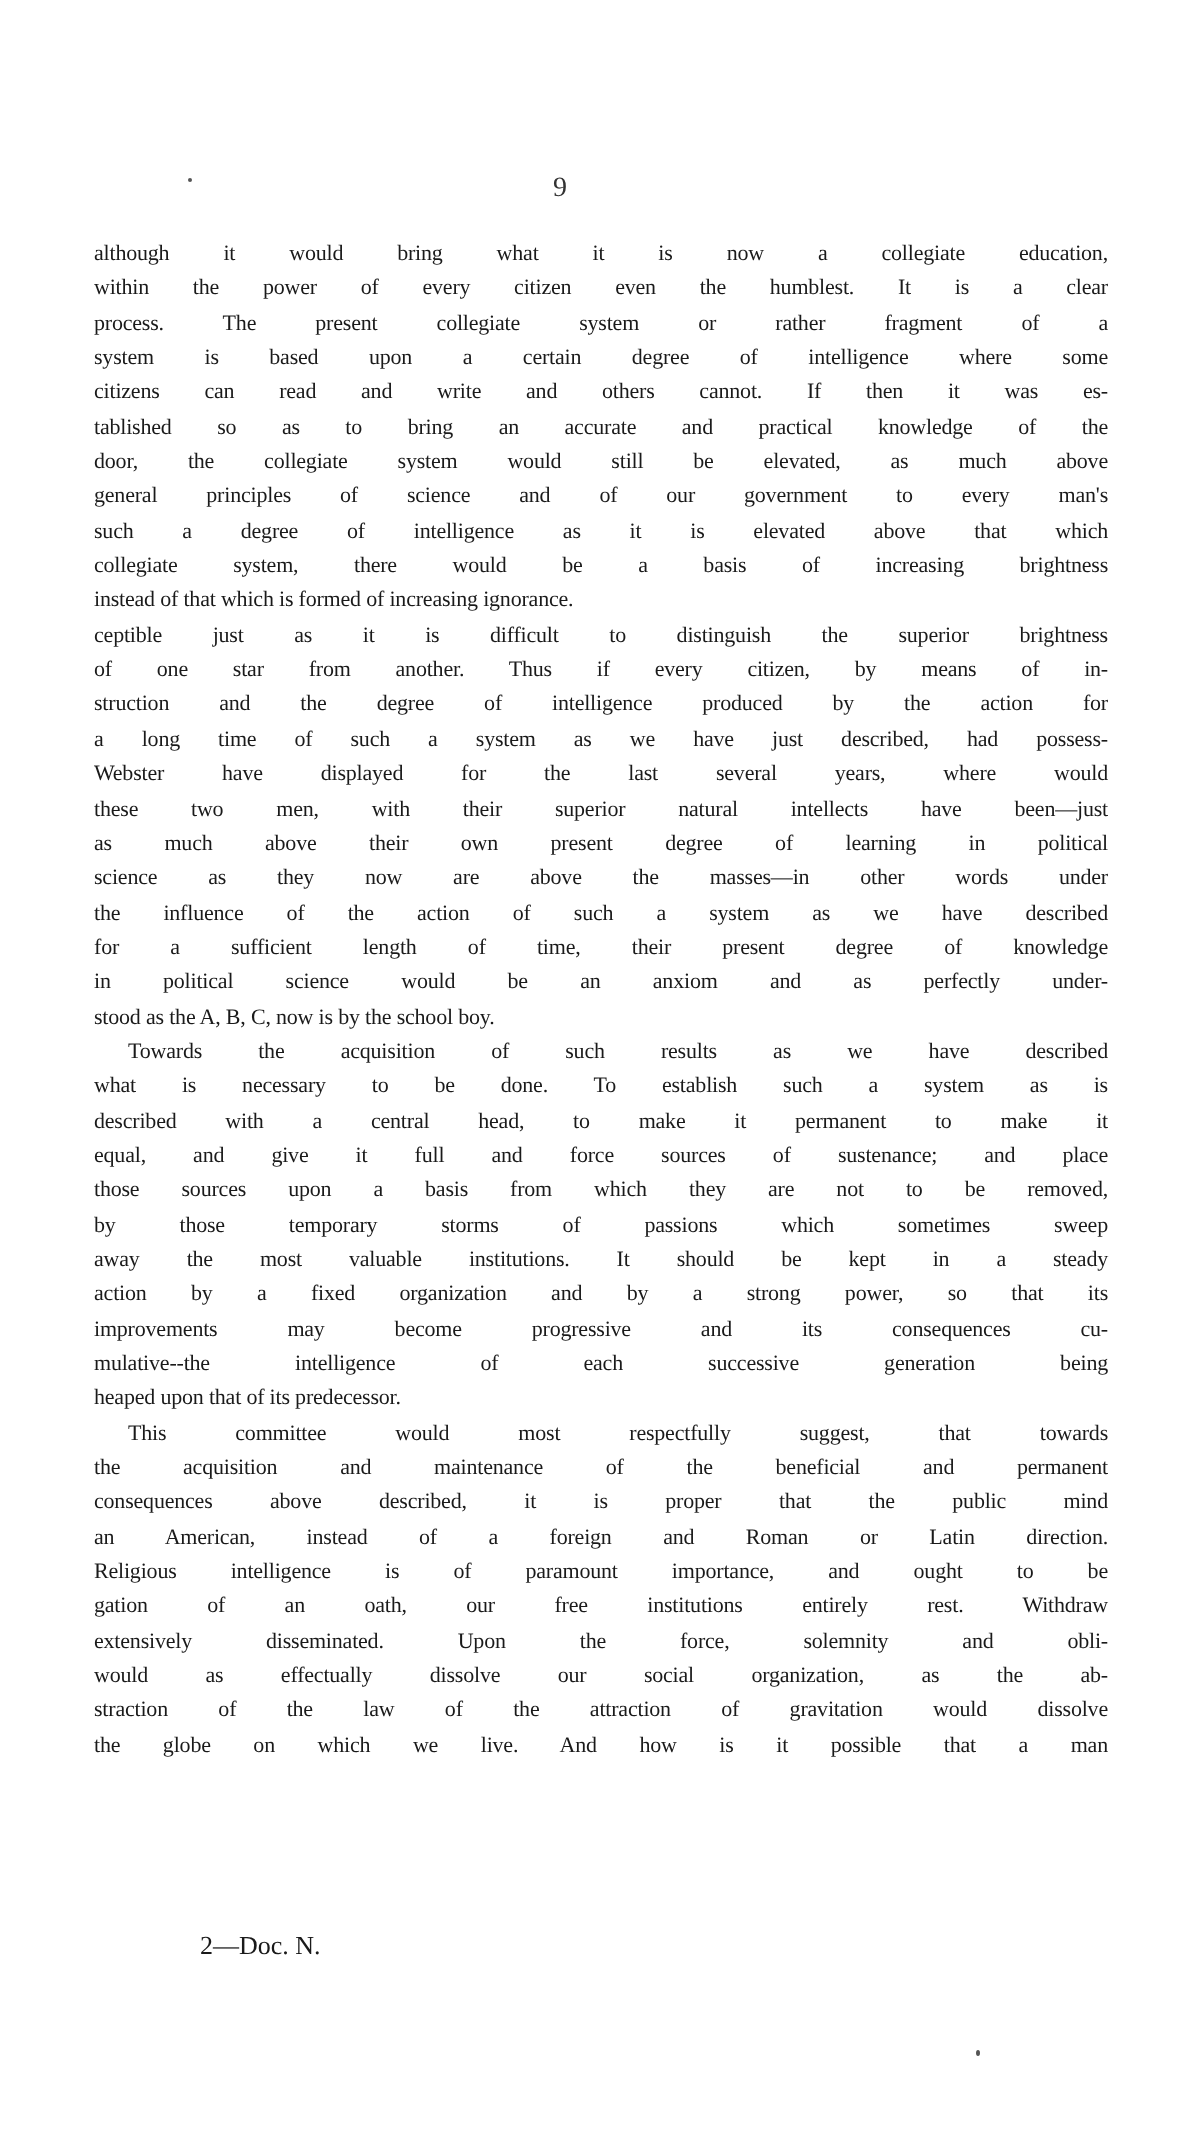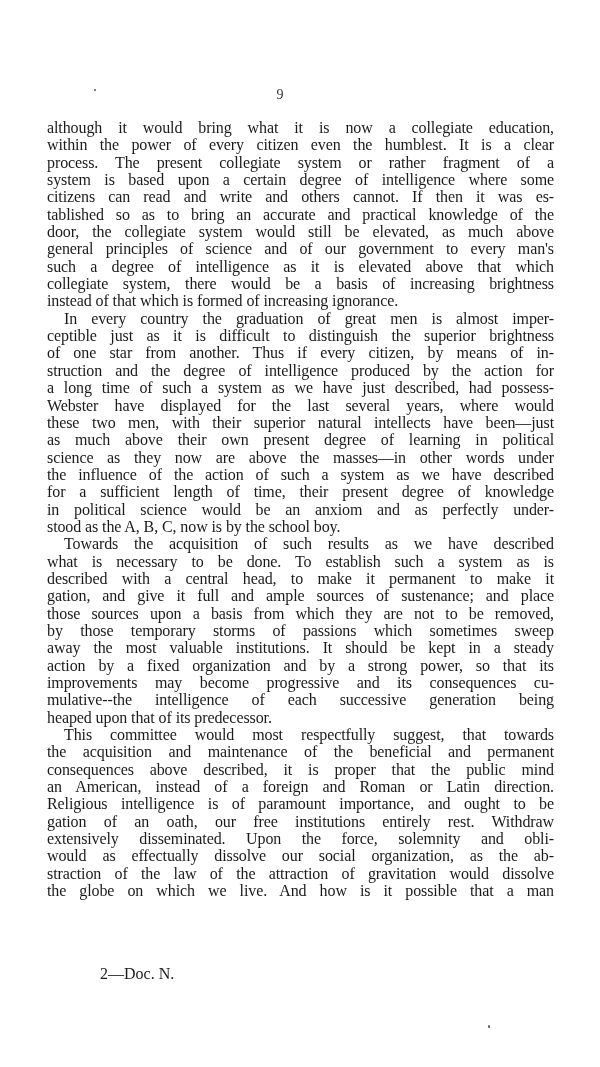--- a/index.html
+++ b/index.html
@@ -9,65 +9,64 @@
   }
   .page { position: absolute; left: 0; top: 0; width: 600px; height: 1067px; }
   .page-number {
     position: absolute; top: 87px; left: 0; width: 560px; text-align: center;
     font-size: 14px; color: #333;
   }
   .body-text {
     position: absolute; left: 47px; top: 119px; width: 507px;
   }
   .line {
-    display: block; height: 17.35px; line-height: 17.35px; font-size: 16px;
+    display: block; height: 17.35px; line-height: 17.35px; font-size: 11px;
     white-space: nowrap; text-align: justify; text-align-last: justify;
     letter-spacing: -0.1px;
   }
   .line.last { text-align-last: left; }
   .line.indent { padding-left: 17px; }
   .signature {
-    position: absolute; left: 100px; top: 965px; font-size: 16px; text-align: center;
+    position: absolute; left: 100px; top: 965px; font-size: 13px; text-align: center;
   }
   .speck { position: absolute; background: #555; border-radius: 50%; }
 </style>
 </head>
 <body>
 
 <div class="page">
   <div class="page-number">9</div>
   <div class="body-text" id="body-text">
       <span class="line">although it would bring what it is now a collegiate education,</span>
       <span class="line">within the power of every citizen even the humblest.  It is a clear</span>
       <span class="line">process.  The present collegiate system or rather fragment of a</span>
       <span class="line">system is based upon a certain degree of intelligence where some</span>
       <span class="line">citizens can read and write and others cannot.  If then it was es-</span>
       <span class="line">tablished so as to bring an accurate and practical knowledge of the</span>
       <span class="line">door, the collegiate system would still be elevated, as much above</span>
       <span class="line">general principles of science and of our government to every man's</span>
       <span class="line">such a degree of intelligence as it is elevated above that which</span>
       <span class="line">collegiate system, there would be a basis of increasing brightness</span>
       <span class="line last">instead of that which is formed of increasing ignorance.</span>
-      <span class="line indent">In every country the graduation of great men is almost imper-</span>
       <span class="line">ceptible just as it is difficult to distinguish the superior brightness</span>
       <span class="line">of one star from another.  Thus if every citizen, by means of in-</span>
       <span class="line">struction and the degree of intelligence produced by the action for</span>
       <span class="line">a long time of such a system as we have just described, had possess-</span>
       <span class="line">Webster have displayed for the last several years, where would</span>
       <span class="line">these two men, with their superior natural intellects have been—just</span>
       <span class="line">as much above their own present degree of learning in political</span>
       <span class="line">science as they now are above the masses—in other words under</span>
       <span class="line">the influence of the action of such a system as we have described</span>
       <span class="line">for a sufficient length of time, their present degree of knowledge</span>
       <span class="line">in political science would be an anxiom and as perfectly under-</span>
       <span class="line last">stood as the A, B, C, now is by the school boy.</span>
       <span class="line indent">Towards the acquisition of such results as we have described</span>
       <span class="line">what is necessary to be done.  To establish such a system as is</span>
       <span class="line">described with a central head, to make it permanent to make it</span>
-      <span class="line">gation, and give it full and ample sources of sustenance; and place</span>
+      <span class="line">equal, and give it full and force sources of sustenance; and place</span>
       <span class="line">those sources upon a basis from which they are not to be removed,</span>
       <span class="line">by those temporary storms of passions which sometimes sweep</span>
       <span class="line">away the most valuable institutions.  It should be kept in a steady</span>
       <span class="line">action by a fixed organization and by a strong power, so that its</span>
       <span class="line">improvements may become progressive and its consequences cu-</span>
       <span class="line">mulative--the intelligence of each successive generation being</span>
       <span class="line last">heaped upon that of its predecessor.</span>
       <span class="line indent">This committee would most respectfully suggest, that towards</span>
       <span class="line">the acquisition and maintenance of the beneficial and permanent</span>
       <span class="line">consequences above described, it is proper that the public mind</span>

